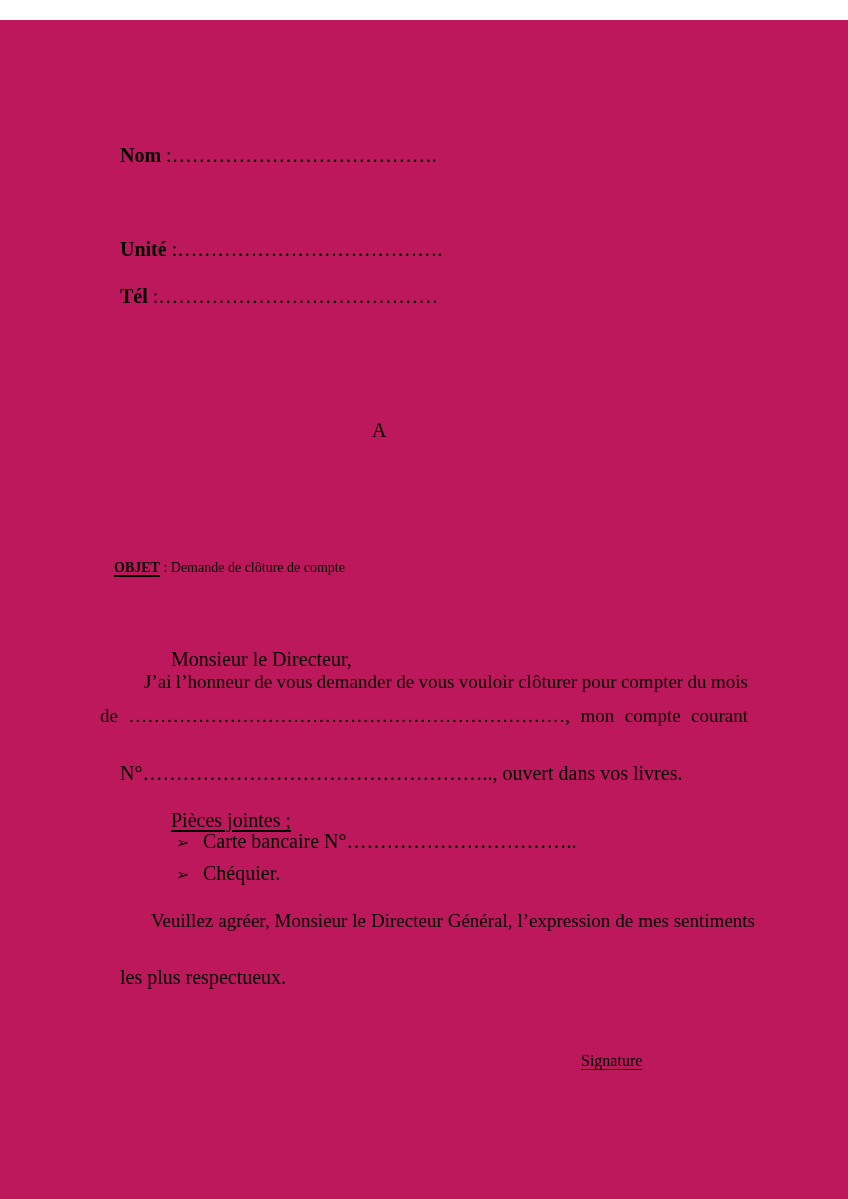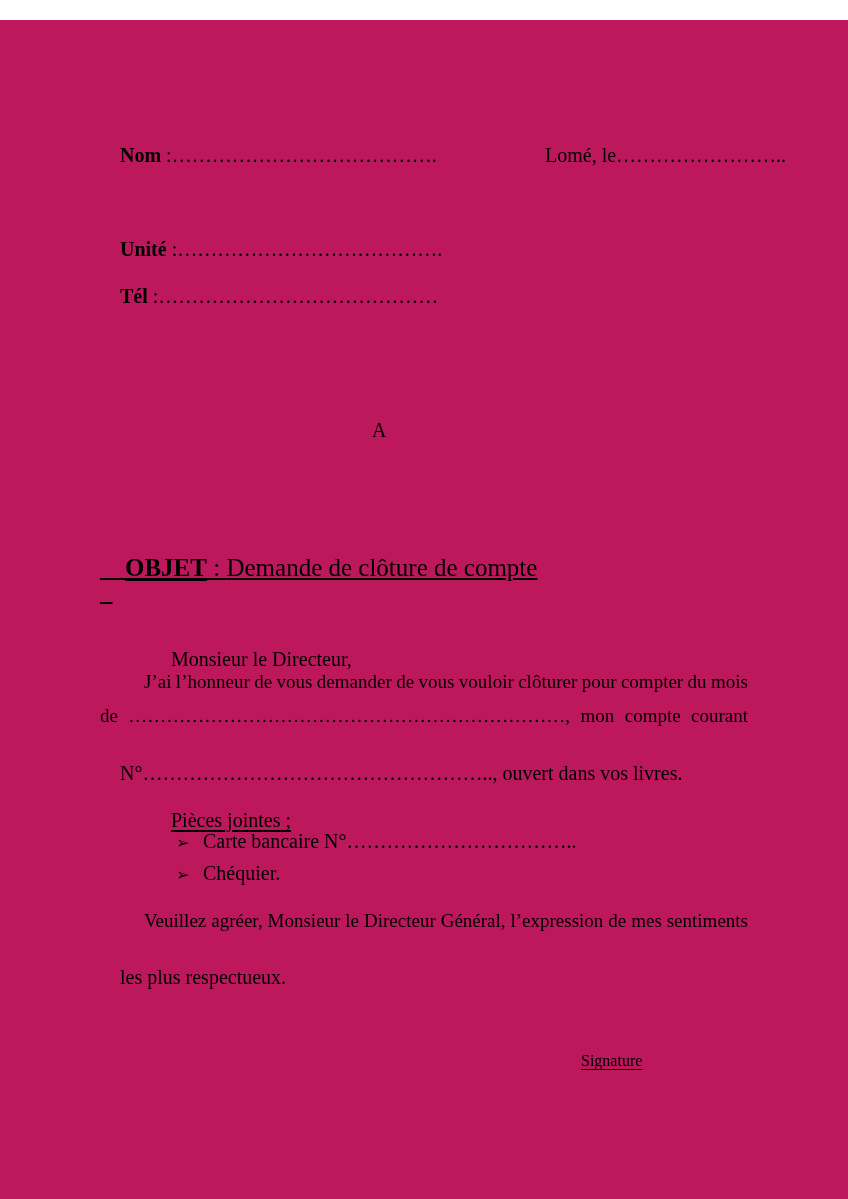--- a/index.html
+++ b/index.html
@@ -14,21 +14,21 @@
   }
   .line {
     position:absolute;
     font-size:20px;
     line-height:24px;
     white-space:pre;
     color:#000;
   }
   .b { font-weight:bold; }
   .u { text-decoration:underline; text-underline-offset:3px; }
-  .subject { font-size:25px;text-decoration:underline; }
+  .subject { font-size:14px; }
   .subject .u { text-decoration-thickness:2px; }
   .just {
     white-space:normal;
     width:648px;
     font-size:19px;
     text-align:justify;
     text-align-last:justify;
     word-spacing:-1px;
   }
   .indent { padding-left:44px; width:604px; }
@@ -38,23 +38,20 @@
 </style>
 </head>
 <body>
 
 <div class="page">
 
   <div class="line" style="left:100px; top:99px;">
     <span class="b">Nom</span><span> :</span><span>………………………………….</span>
   </div>
 
-  <div class="line" style="left:525px; top:99px;">
-    <span>Lomé, le……………………..</span>
-  </div>
 
 
   <div class="line" style="left:100px; top:240px;">
     <span class="b">Tél</span><span> :</span><span>……………………………………</span>
   </div>
 
   <div class="line" style="left:100px; top:193px;">
     <span class="b">Unité</span><span> :</span><span>………………………………….</span>
   </div>
 
@@ -88,21 +85,21 @@
   </div>
 
   <div class="line bullet-row" style="left:176px; top:809px;">
     <span class="bullet-glyph">➢</span><span>Carte bancaire N°……………………………..</span>
   </div>
 
   <div class="line bullet-row" style="left:176px; top:841px;">
     <span class="bullet-glyph">➢</span><span>Chéquier.</span>
   </div>
 
-  <div class="line just indent" style="left:100px; top:889px;">
+  <div class="line just indent" style="left:107px; top:889px;">
     <span>Veuillez agréer, Monsieur le Directeur Général, l’expression de mes sentiments</span>
   </div>
 
   <div class="line" style="left:100px; top:921px;">
     <span>les plus respectueux.</span>
   </div>
 
   <div class="line sig" style="left:565px; top:1005px;">
     <span class="u">Signature</span>
   </div>

